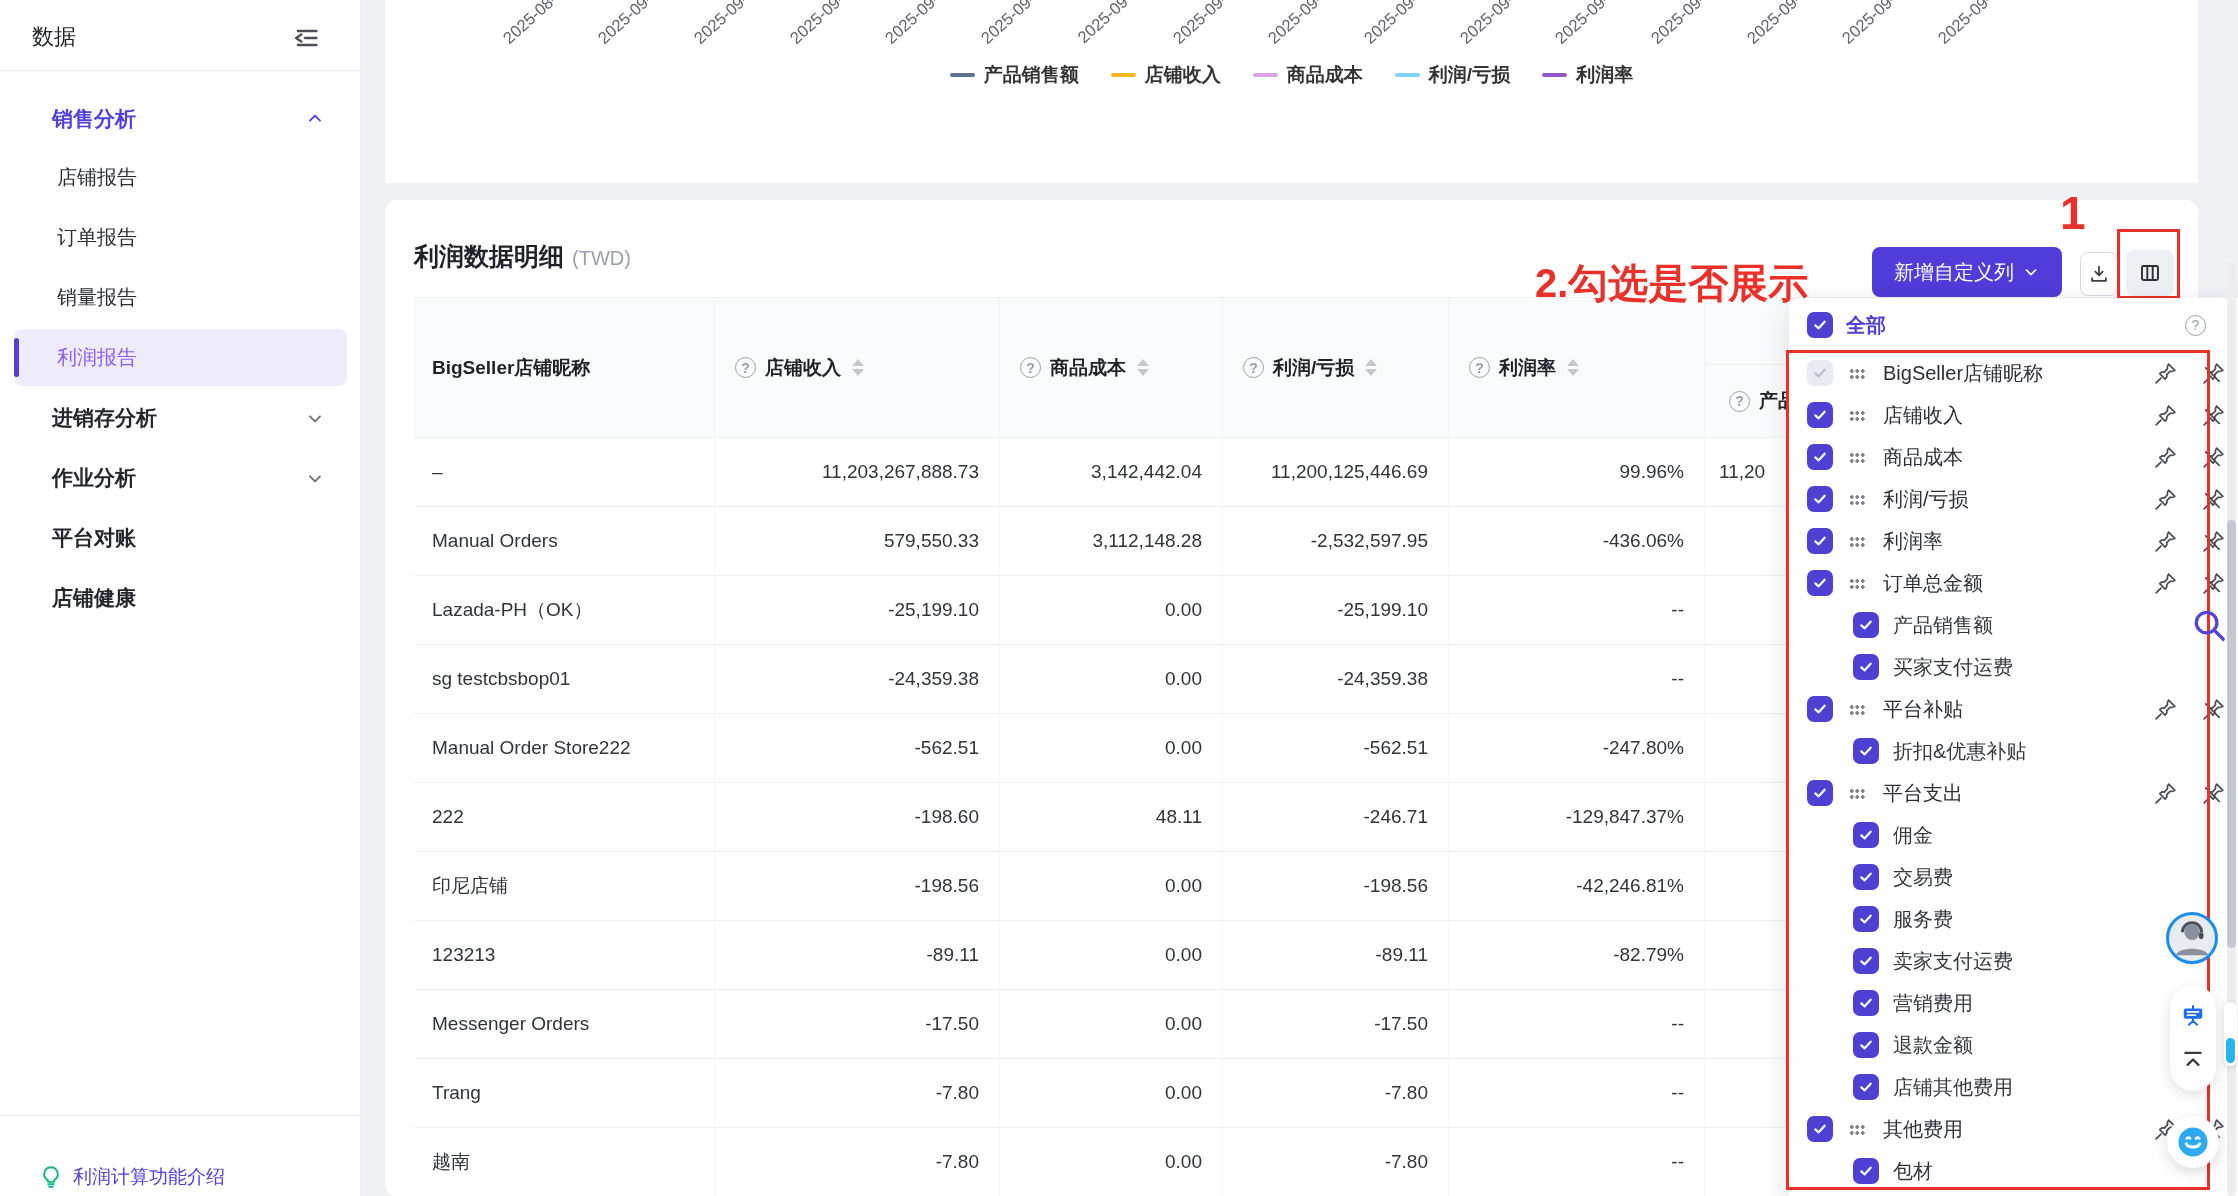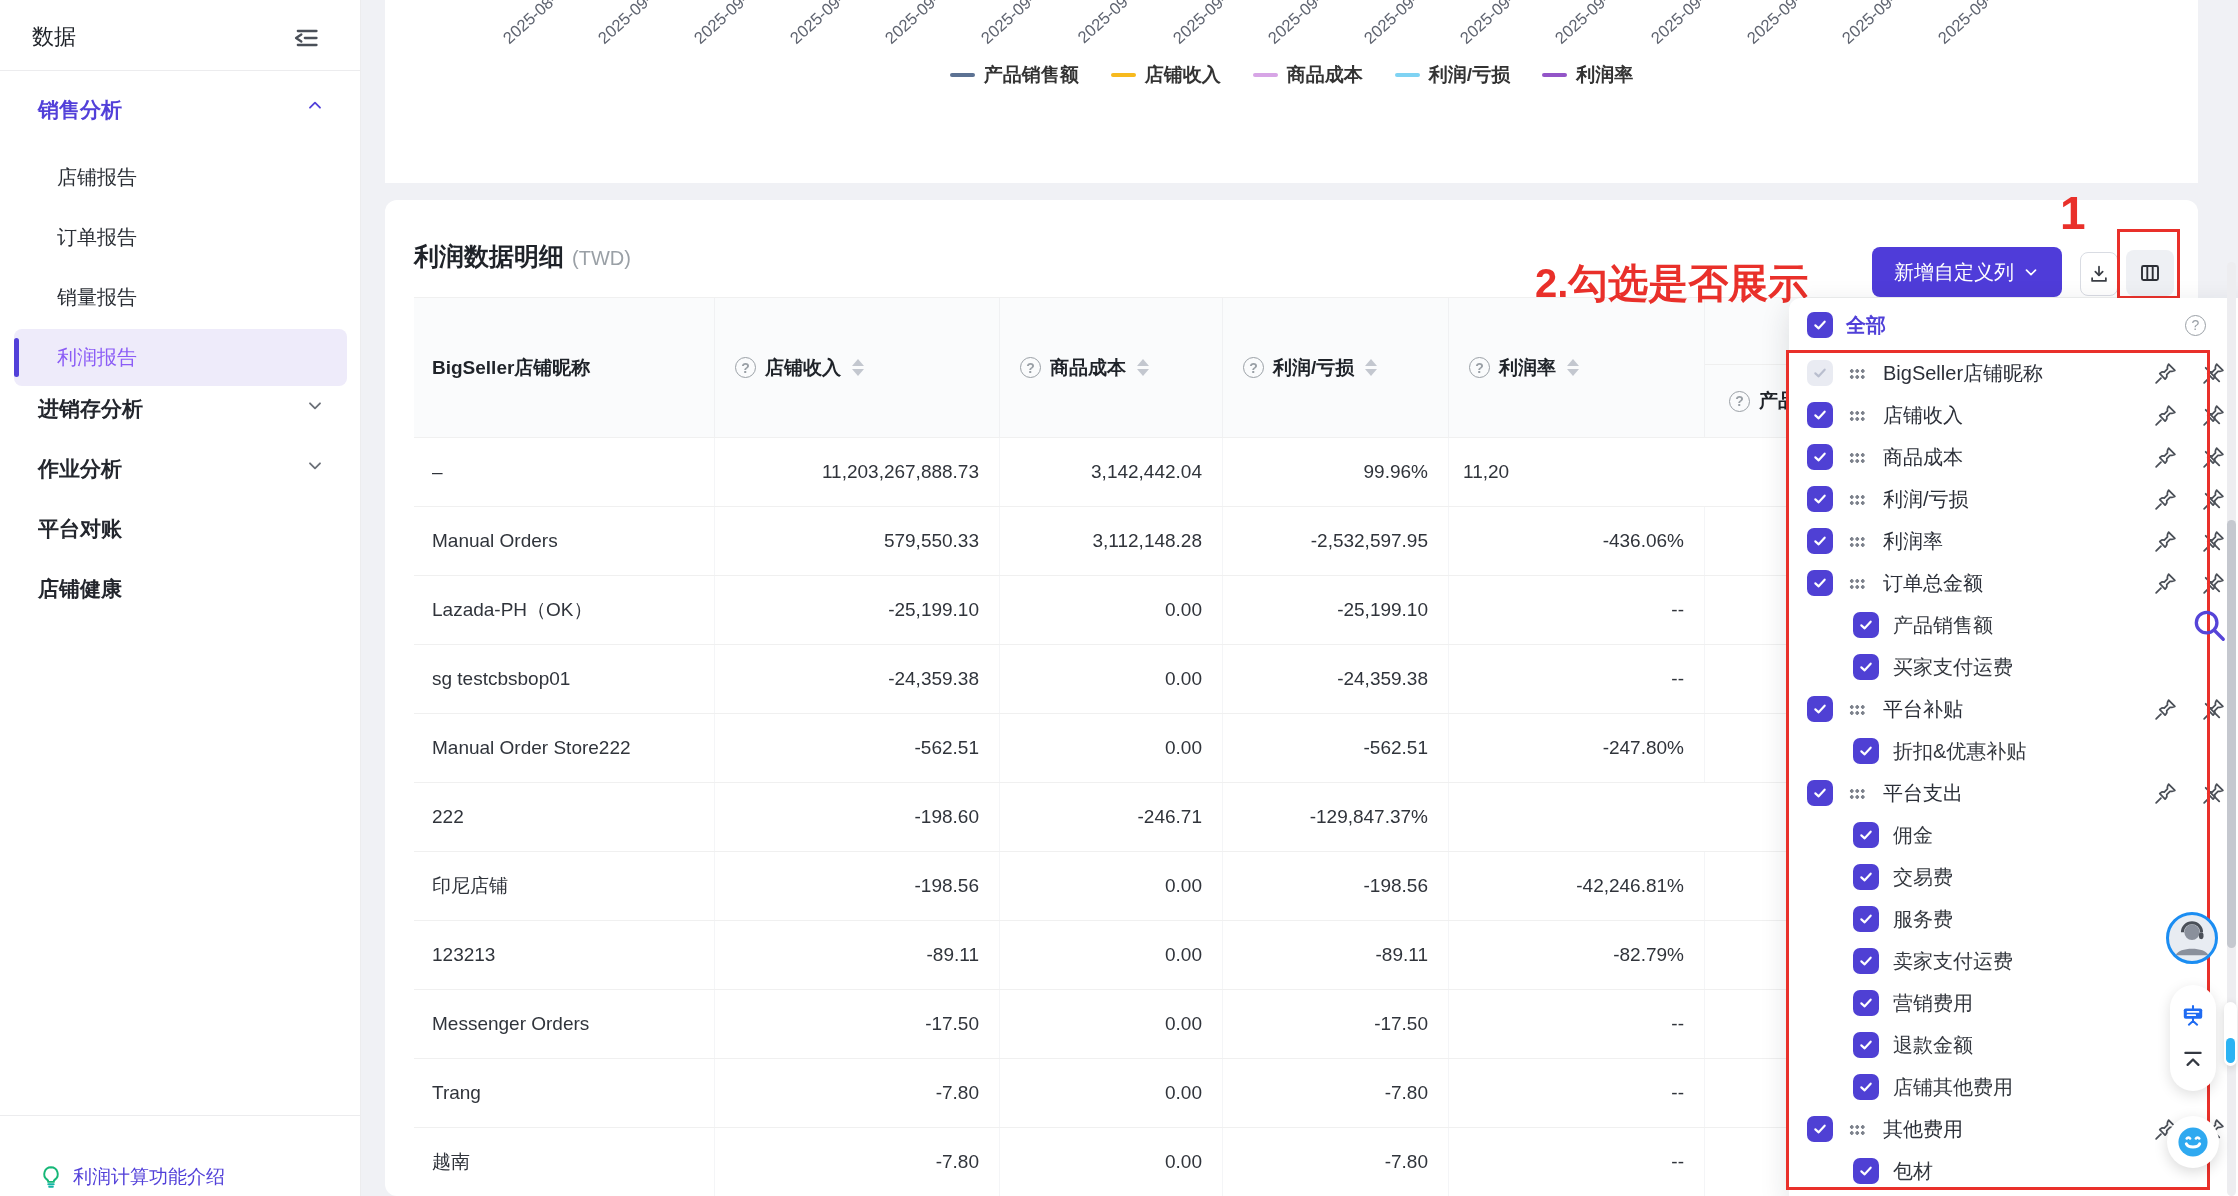--- a/index.html
+++ b/index.html
@@ -4,21 +4,21 @@
 <style>
   html,body{margin:0;padding:0;background:#f0f1f5;}
   *{box-sizing:border-box;font-family:"Liberation Sans","DejaVu Sans",sans-serif;}
   .page{position:relative;width:2238px;height:1196px;overflow:hidden;background:#f0f1f5;}
 
   
   .sidebar{position:absolute;left:0;top:0;width:361px;height:1196px;background:#fff;border-right:1px solid #ececee;}
   .sb-title{position:absolute;left:32px;top:22px;font-size:22px;color:#1f2329;font-weight:500;}
   .sb-fold{position:absolute;right:40px;top:24px;width:28px;height:28px;color:#4a4f58;cursor:pointer;}
   .sb-div{position:absolute;left:0;top:70px;width:361px;height:1px;background:#ececee;}
-  .sb-item{position:absolute;left:0;width:361px;height:46px;display:flex;align-items:flex-start;padding:0 36px 0 38px;font-size:21px;font-weight:700;color:#23262d;cursor:pointer;}
+  .sb-item{position:absolute;left:0;width:361px;height:46px;display:flex;align-items:center;padding:0 36px 0 52px;font-size:21px;font-weight:700;color:#23262d;cursor:pointer;}
   .sb-item .chev{margin-left:auto;width:20px;height:20px;color:#6b7078;}
   .sb-item.purple{color:#5240d9;}
   .sb-item.purple .chev{color:#5240d9;}
   .sb-sub{position:absolute;left:0;width:361px;height:50px;display:flex;align-items:center;padding-left:57px;font-size:20px;color:#2a2e35;cursor:pointer;}
   .sb-active-bg{position:absolute;left:14px;top:329px;width:333px;height:57px;background:#eeebfa;border-radius:8px;}
   .sb-active-bar{position:absolute;left:14px;top:338px;width:5px;height:39px;background:#5240d9;border-radius:3px;}
   .sb-sub.active{color:#8b5cf6;}
   .sb-footer-div{position:absolute;left:0;top:1115px;width:361px;height:1px;background:#ececee;}
   .sb-footer{position:absolute;left:38px;top:1144px;display:flex;align-items:center;gap:9px;cursor:pointer;margin-top:20px;}
   .sb-footer .txt{font-size:19px;color:#5240d9;}
@@ -284,20 +284,21 @@
               <div class="qicon">?</div>
               <div>产品销售额</div>
             </div>
           </div>
         </div>
       <div class="tbody">
           <div class="tr">
             <div class="td c0">–</div>
             <div class="td c1 num">11,203,267,888.73</div>
             <div class="td c2 num">3,142,442.04</div>
+            <div class="td c3 num">11,200,125,446.69</div>
             <div class="td c4 num">99.96%</div>
             <div class="td c5">11,20</div>
           </div>
           <div class="tr">
             <div class="td c0">Manual Orders</div>
             <div class="td c1 num">579,550.33</div>
             <div class="td c2 num">3,112,148.28</div>
             <div class="td c3 num">-2,532,597.95</div>
             <div class="td c4 num">-436.06%</div>
             <div class="td c5"></div>
@@ -322,20 +323,21 @@
             <div class="td c0">Manual Order Store222</div>
             <div class="td c1 num">-562.51</div>
             <div class="td c2 num">0.00</div>
             <div class="td c3 num">-562.51</div>
             <div class="td c4 num">-247.80%</div>
             <div class="td c5"></div>
           </div>
           <div class="tr">
             <div class="td c0">222</div>
             <div class="td c1 num">-198.60</div>
+            <div class="td c2 num">48.11</div>
             <div class="td c3 num">-246.71</div>
             <div class="td c4 num">-129,847.37%</div>
             <div class="td c5"></div>
           </div>
           <div class="tr">
             <div class="td c0">印尼店铺</div>
             <div class="td c1 num">-198.56</div>
             <div class="td c2 num">0.00</div>
             <div class="td c3 num">-198.56</div>
             <div class="td c4 num">-42,246.81%</div>

